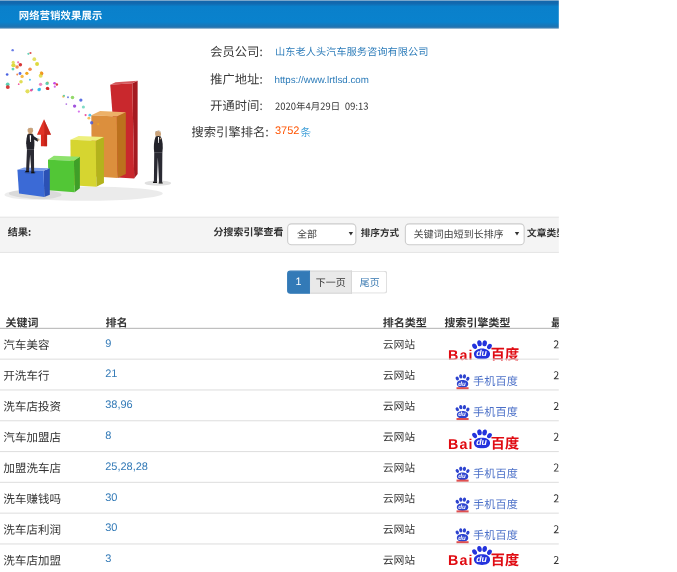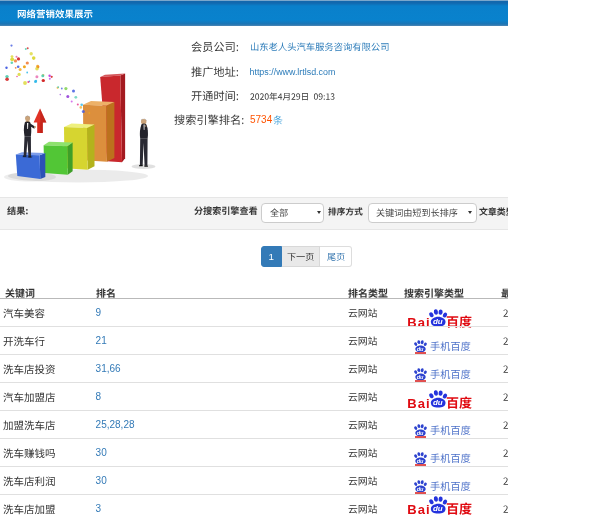--- a/index.html
+++ b/index.html
@@ -229,21 +229,21 @@
           <use href="#r39" x="5330"></use>
           <use href="#r65e5" x="5885"></use>
           <use href="#r30" x="7385"></use>
           <use href="#r39" x="7940"></use>
           <use href="#r3a" x="8495"></use>
           <use href="#r31" x="8773"></use>
           <use href="#r33" x="9328"></use>
         </g>
       </svg>
     </div>
-    <div class="a" style="left:250.0px;top:115.0px;font-size:10.0px;color:#ff5402;line-height:1;white-space:pre">5734</div>
+    <div class="a" style="left:250.0px;top:115.0px;font-size:10.0px;color:#ff5402;line-height:1;white-space:pre">3752</div>
     <div class="a" style="left:273.0px;top:114.7px">
       <svg width="10" height="11" style="">
         <g fill="#3f9fd8" transform="translate(0,8.8) scale(0.00990)">
           <use href="#r6761" x="0"></use>
         </g>
       </svg>
     </div>
     <div class="a" style="left:0;top:197px;width:615px;height:33px;background:#f4f4f4;border-top:1px solid #e6e6e6;border-bottom:1px solid #e6e6e6;box-sizing:border-box"></div>
     <div class="a" style="left:7.3px;top:206.0px">
       <svg width="22" height="10" style="">
@@ -533,21 +533,21 @@
       <svg width="53" height="12" style="">
         <g fill="#333" transform="translate(0,9.3) scale(0.01050)">
           <use href="#r6d17" x="0"></use>
           <use href="#r8f66" x="1000"></use>
           <use href="#r5e97" x="2000"></use>
           <use href="#r6295" x="3000"></use>
           <use href="#r8d44" x="4000"></use>
         </g>
       </svg>
     </div>
-    <div class="a" style="left:95.6px;top:363.9px;font-size:10.0px;color:#337ab7;line-height:1;white-space:pre">31,66</div>
+    <div class="a" style="left:95.6px;top:363.9px;font-size:10.0px;color:#337ab7;line-height:1;white-space:pre">38,96</div>
     <div class="a" style="left:348.2px;top:364.3px">
       <svg width="30" height="11" style="">
         <g fill="#333" transform="translate(0,8.7) scale(0.00980)">
           <use href="#r4e91" x="0"></use>
           <use href="#r7f51" x="1000"></use>
           <use href="#r7ad9" x="2000"></use>
         </g>
       </svg>
     </div>
     <div class="a" style="left:502.8px;top:364.3px">

